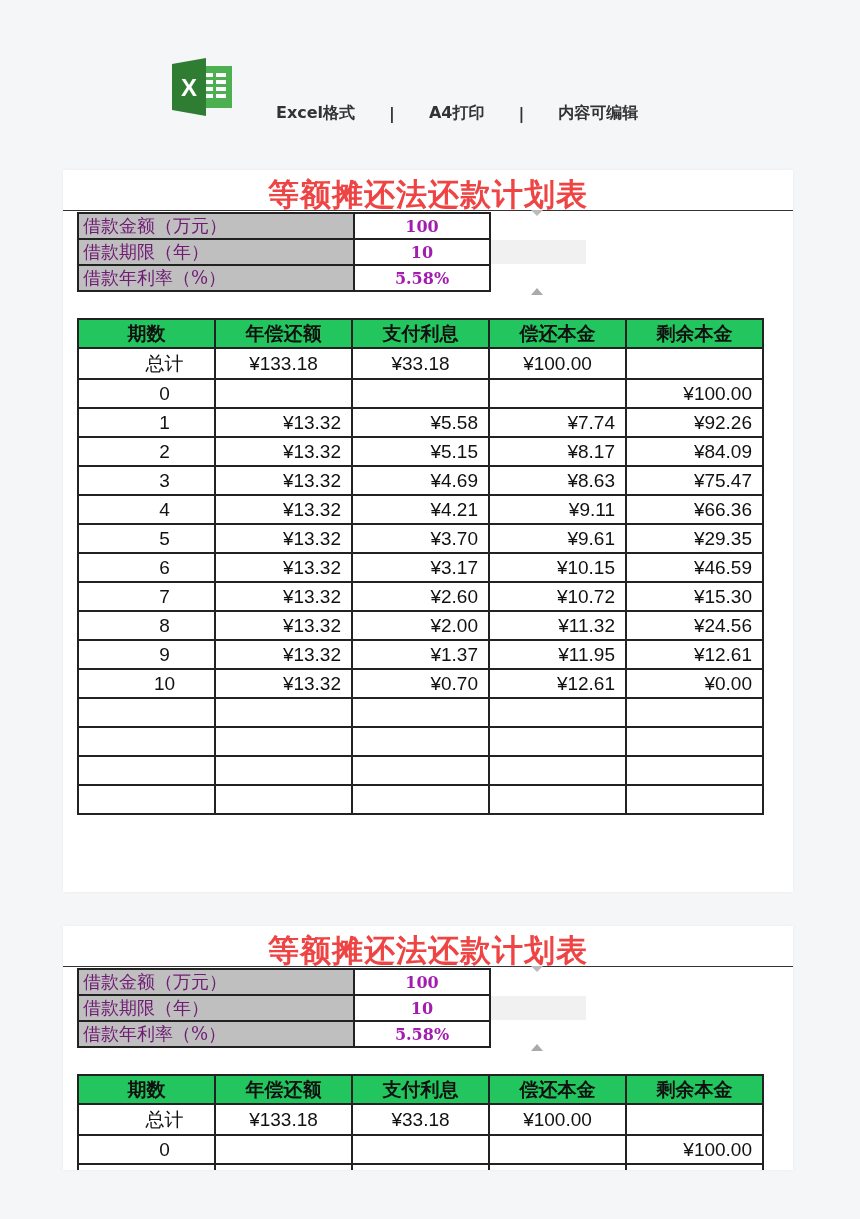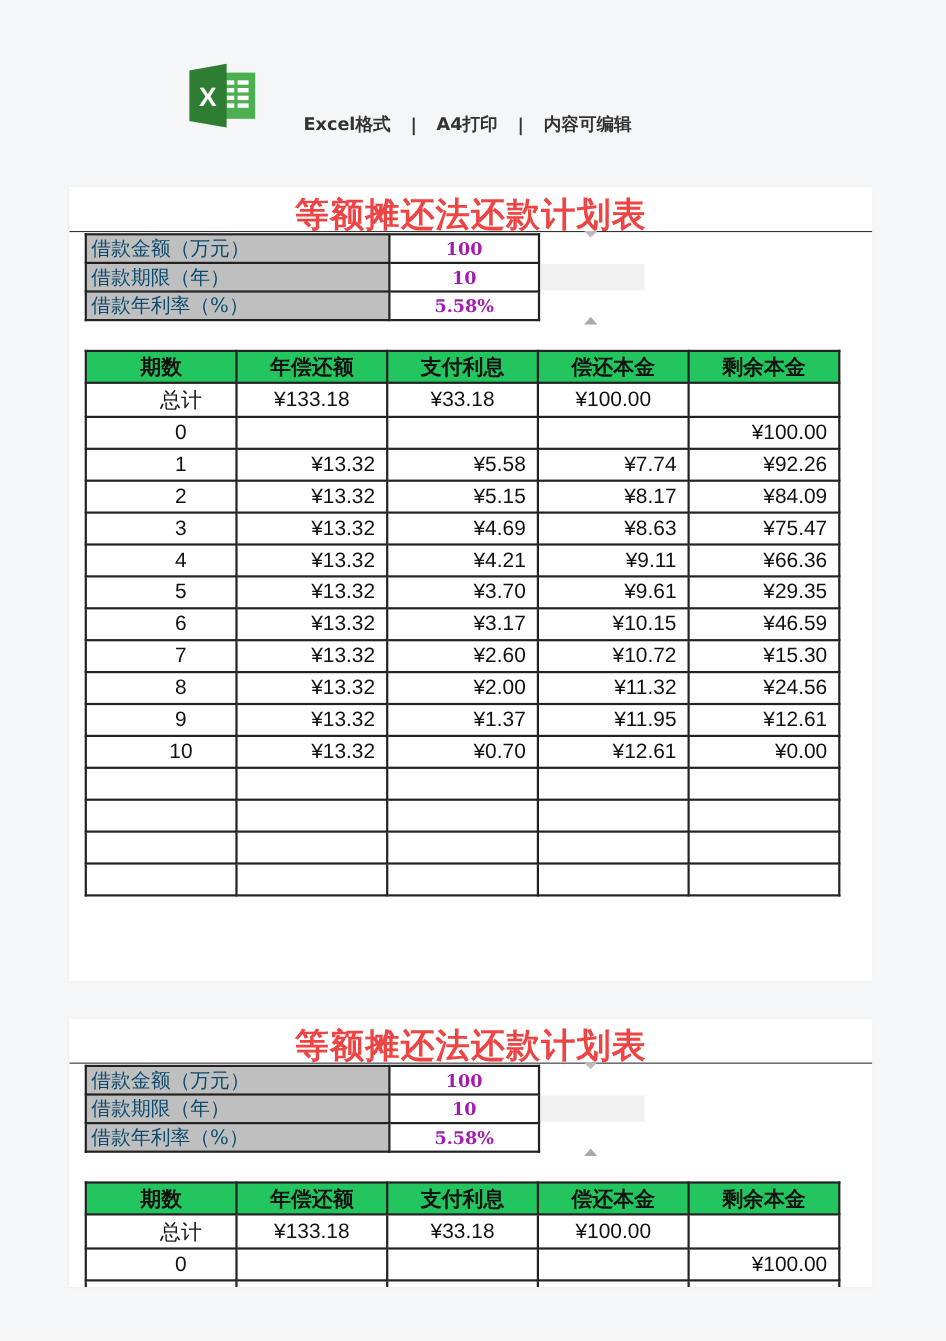--- a/index.html
+++ b/index.html
@@ -11,21 +11,21 @@
   }
   .header { position: absolute; left: 0; top: 0; width: 860px; height: 150px; }
   .xl-icon { position: absolute; left: 172px; top: 56px; width: 62px; height: 62px; }
   .hdr-title {
     position: absolute; left: 276px; top: 54px;
     font-size: 28px; font-weight: bold; color: #3a8c3f; letter-spacing: 1px;
   }
   .hdr-sub {
     position: absolute; left: 276px; top: 103px;
     font-size: 16px; font-weight: bold; color: #333;
-    display: flex; gap: 0; align-items: center;
+    display: flex; gap: 16px; align-items: center;
   }
   .hdr-sub span { display: inline-block; }
   .hdr-sub .sep { margin: 0 18px; color: #333; }
 
   .sheet {
     position: absolute; left: 63px; width: 730px; background: #fff;
     box-shadow: 0 0 3px rgba(0,0,0,0.06);
     overflow: hidden;
   }
   .sheet1 { top: 170px; height: 722px; }
@@ -34,21 +34,21 @@
   .s-title {
     position: absolute; left: 0; top: 4px; width: 730px; text-align: center;
     font-family: "DejaVu Serif", "Liberation Serif", serif;
     font-size: 31px; font-weight: bold; color: #ef4444; letter-spacing: 1px;
   }
   .s-rule { position: absolute; left: 0; top: 40px; width: 730px; height: 1px; background: #333; }
 
   .params { position: absolute; left: 14px; top: 42px; border-collapse: collapse; }
   .params td { border: 2px solid #222; height: 23px; padding: 0; }
   .params td.lbl {
-    width: 270px; background: #bfbfbf; color: #0c4a6e;
+    width: 270px; background: #bfbfbf; color: #701a75;
     font-family: "DejaVu Serif", "Liberation Serif", serif; font-size: 18px; padding-left: 4px;
   }
   .params td.val {
     width: 134px; text-align: center; font-weight: bold; font-size: 16px; color: #a21caf;
     font-family: "DejaVu Serif", "Liberation Serif", serif;
   }
   .gray-box { position: absolute; left: 427px; top: 70px; width: 96px; height: 24px; background: #f1f1f1; }
   .tri-down {
     position: absolute; left: 468px; top: 40px; width: 0; height: 0;
     border-left: 6px solid transparent; border-right: 6px solid transparent; border-top: 6px solid #bbb;

